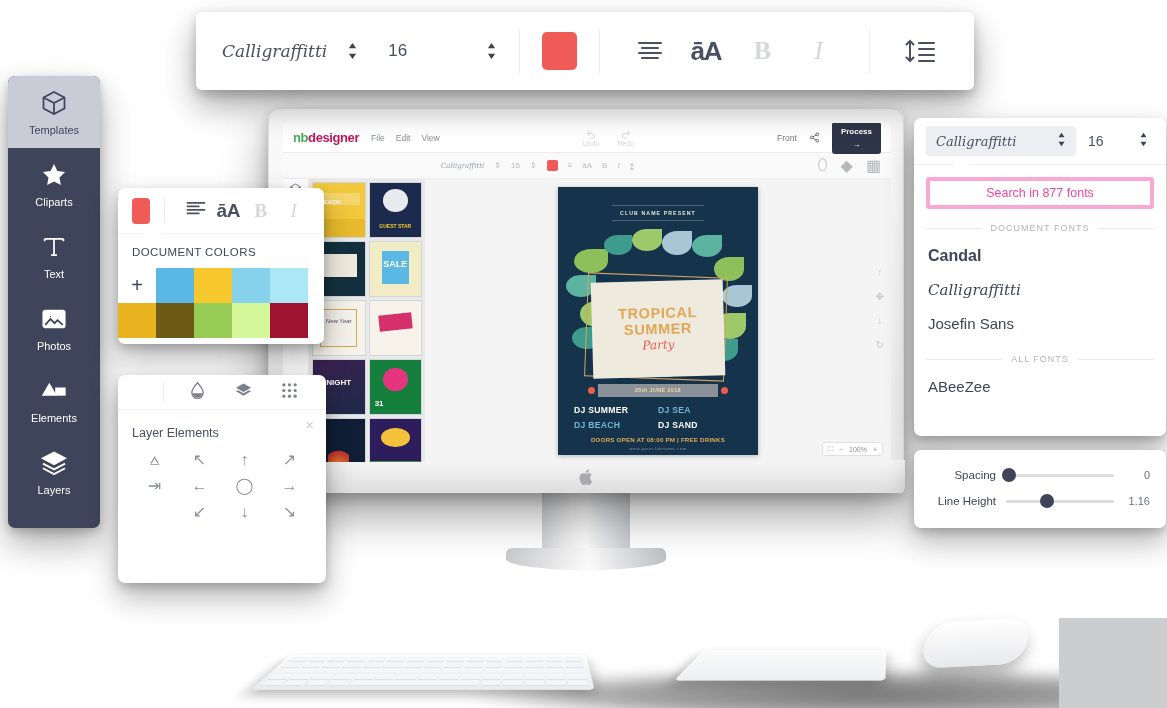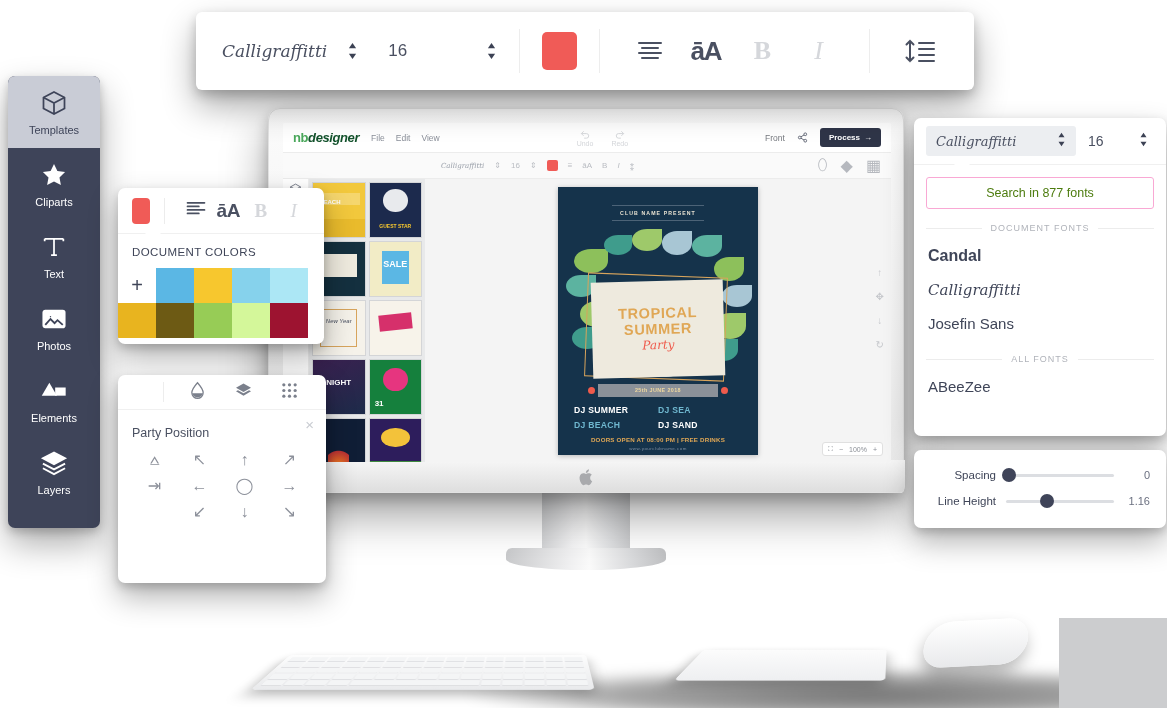--- a/index.html
+++ b/index.html
@@ -59,31 +59,31 @@
     filter: blur(6px);
   }
 
   
   .app-header {
     height: 30px; background: #fff; border-bottom: 1px solid #ececec;
     display: flex; align-items: center; padding: 0 10px; gap: 12px;
   }
   .logo { display:flex; align-items:baseline; font-size: 13px; font-weight: 700; letter-spacing:-.4px;}
   .logo .nb { color: #4aa85b; }
-  .logo .ds { color: #14532d; font-style: italic; }
+  .logo .ds { color: #be185d; }
   .menu-bar { display: flex; gap: 11px; font-size: 8.5px; color: #8a8f99; }
   .hdr-spacer { flex: 1; }
   .undo-redo { display:flex; gap:18px; align-items:center; }
   .ur { display:flex; flex-direction:column; align-items:center; color:#d3d5d9; font-size:7px;}
   .ur svg { width:13px; height:11px; }
   .side-label { font-size: 8.5px; color: #76797f; text-align: right; }
   .share-ic { color:#5b6070; }
   .process-btn {
     background: #2f3548; color: #fff; font-size: 8px; font-weight: 600;
-    padding: 5px 9px; border-radius: 3px; display:flex; align-items:center; gap:4px;
+    padding: 5px 9px; border-radius: 3px; display:flex; align-items:center; gap:4px;flex-direction:column;
   }
 
   .app-subbar {
     height: 26px; background: #fafafa; border-bottom: 1px solid #ececec;
     display:flex; align-items:center; padding-left:158px; gap:10px;
   }
   .mini-font { font-size:7px; color:#9aa0aa; font-family:"DejaVu Serif",serif; font-style:italic;}
   .mini-tool { font-size: 8px; color: #b9bcc2; }
   .mini-sw { width:11px;height:11px;background:#f05b57;border-radius:2px;}
   .mini-right { margin-left:auto; display:flex; gap:13px; padding-right:10px; color:#b5b8be;}
@@ -201,23 +201,23 @@
   #fontpick { left: 914px; top: 118px; width: 252px; height: 318px; overflow:hidden;}
   .fp-head { height:46px; display:flex; align-items:center; padding:0 12px; gap:6px; position:relative;}
   .fp-sel { flex:1; height:30px; background:#eceef1; border-radius:3px; display:flex;
             align-items:center; justify-content:space-between; padding:0 10px;
             font-family:"DejaVu Serif",serif; font-style:italic; font-size:13px; color:#4a5061;}
   .fp-size { width:72px; display:flex; align-items:center; justify-content:space-between;
              padding:0 6px; font-size:14px; color:#4a5061;}
   .fp-arrow { position:absolute; left:40px; bottom:-1px; width:0;height:0;
               border:8px solid transparent; border-bottom-color:#fff;}
   .fp-body { border-top:1px solid #f0f0f0; padding:12px 12px 0;}
-  .fp-search { height:32px; border:1px solid #f9a8d4; border-radius:3px;
+  .fp-search { height:32px; border:4px solid #f9a8d4; border-radius:3px;
                display:flex; align-items:center; justify-content:center;
-               color:#4d7c0f; font-size:12.5px;text-align:center;}
+               color:#ec4899; font-size:12.5px;text-align:center;}
   .fp-sep { display:flex; align-items:center; gap:9px; margin:14px 0 6px;
             color:#b0b3ba; font-size:9px; letter-spacing:1px;}
   .fp-sep:before, .fp-sep:after { content:""; flex:1; height:1px; background:#ececec;}
   .fp-it { padding:8px 2px; color:#3f4558; font-size:15px; }
   .fp-candal { font-weight:700; font-size:16px; }
   .fp-calli { font-family:"DejaVu Serif",serif; font-style:italic; font-size:15px; }
 
   
   #spacing { left: 914px; top: 450px; width: 252px; height: 78px; padding:12px 16px;}
   .sp-row { display:flex; align-items:center; gap:10px; height:26px; }
@@ -659,21 +659,21 @@
             <circle cx="15" cy="9" r="1.7"></circle>
             <circle cx="3" cy="15" r="1.7"></circle>
             <circle cx="9" cy="15" r="1.7"></circle>
             <circle cx="15" cy="15" r="1.7"></circle>
           </svg>
       </div>
       <div class="lp-arrow"></div>
     </div>
     <div class="lp-body">
       <div class="lp-close">×</div>
-      <div class="lp-title">Party Position</div>
+      <div class="lp-title">Layer Elements</div>
       <div class="lp-grid">
         <span>⩟</span>
         <span>↖</span>
         <span>↑</span>
         <span>↗</span>
         <span>⇥</span>
         <span>←</span>
         <span>◯</span>
         <span>→</span>
         <span></span>

